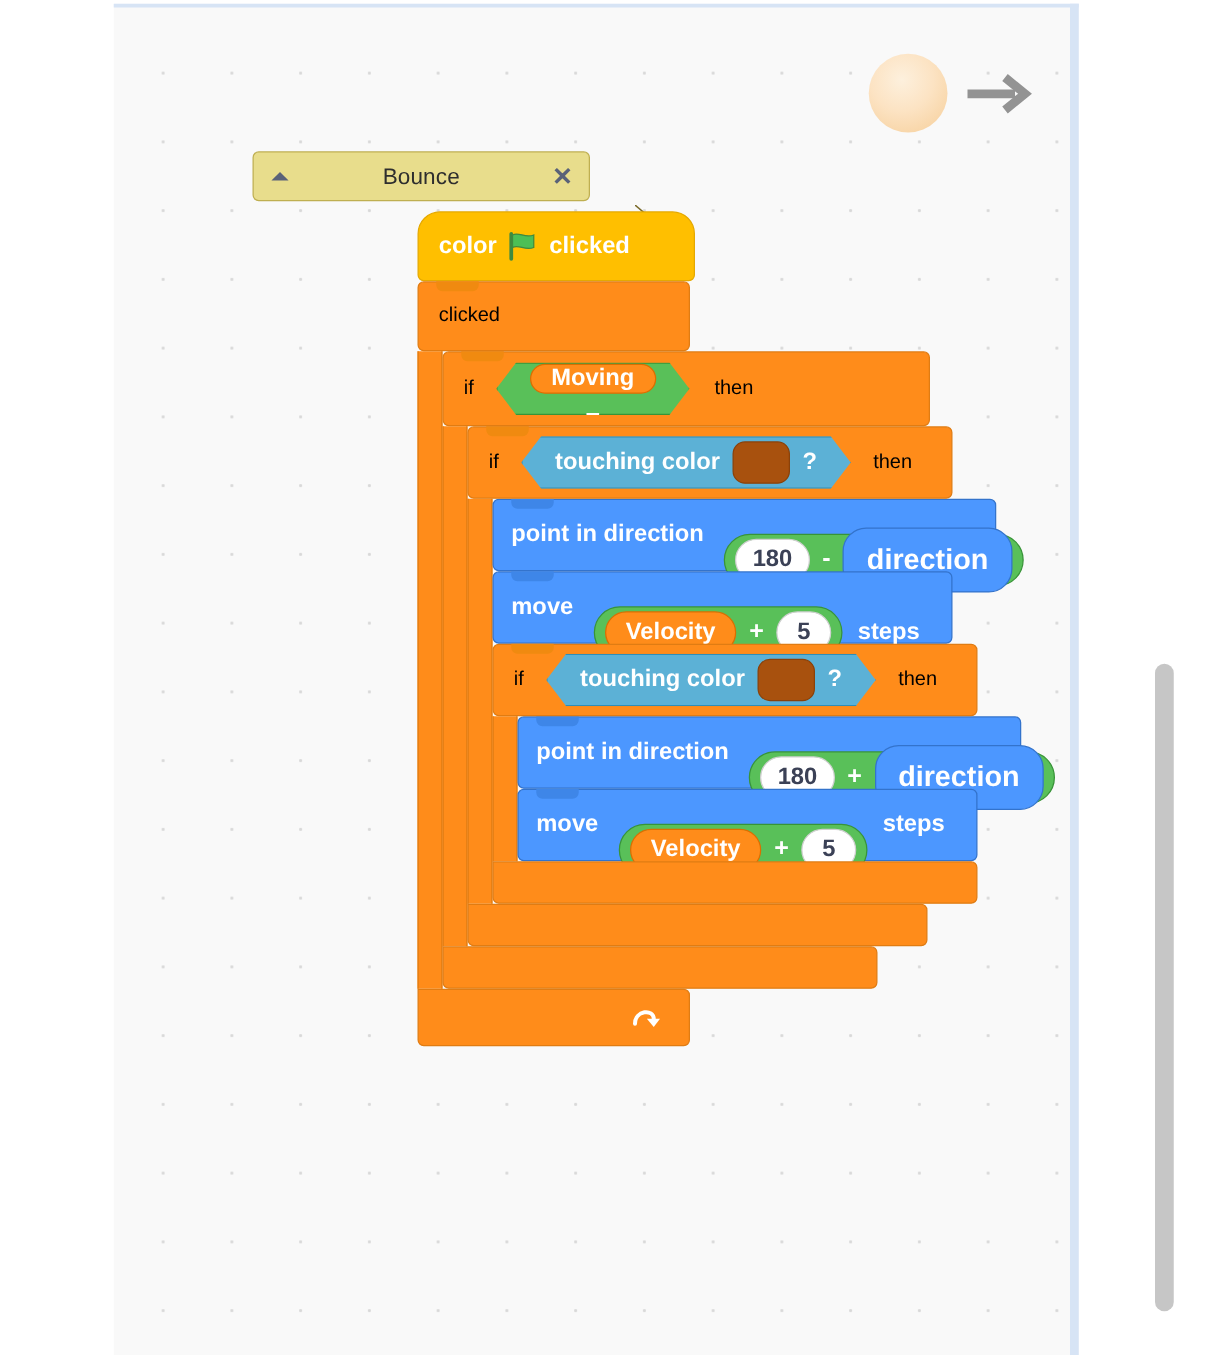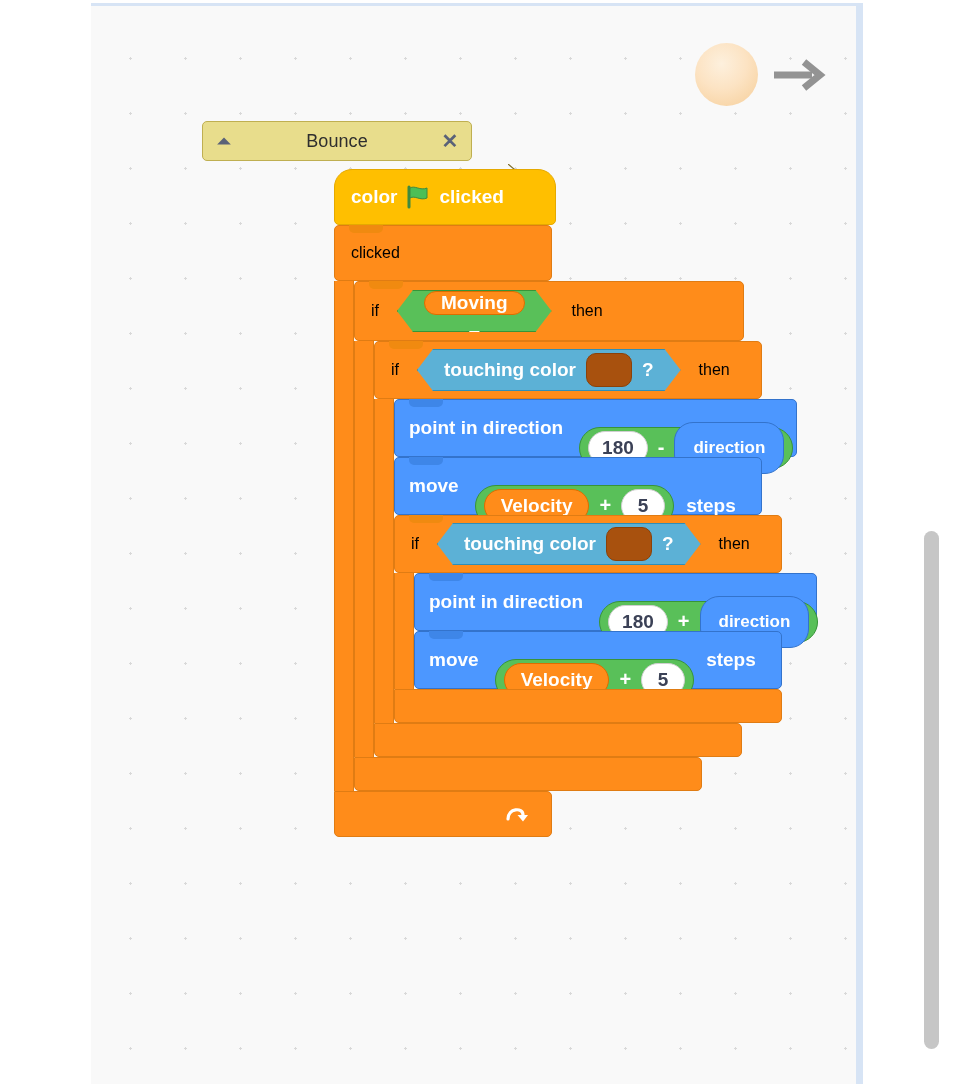--- a/index.html
+++ b/index.html
@@ -246,21 +246,21 @@
     display: inline-flex;
     align-items: center;
     justify-content: center;
     height: 52px;
     min-width: 54px;
     padding: 0 18px;
     background: #4c97ff;
     border: 1.5px solid #3373cc;
     border-radius: 19px;
     color: #fff;
-    font-size: 17px;
+    font-size: 23px;
     font-weight: bold;
   }
   .num-input {
     display: inline-flex;
     align-items: center;
     justify-content: center;
     height: 34px;
     min-width: 44px;
     padding: 0 13px;
     background: #ffffff;

